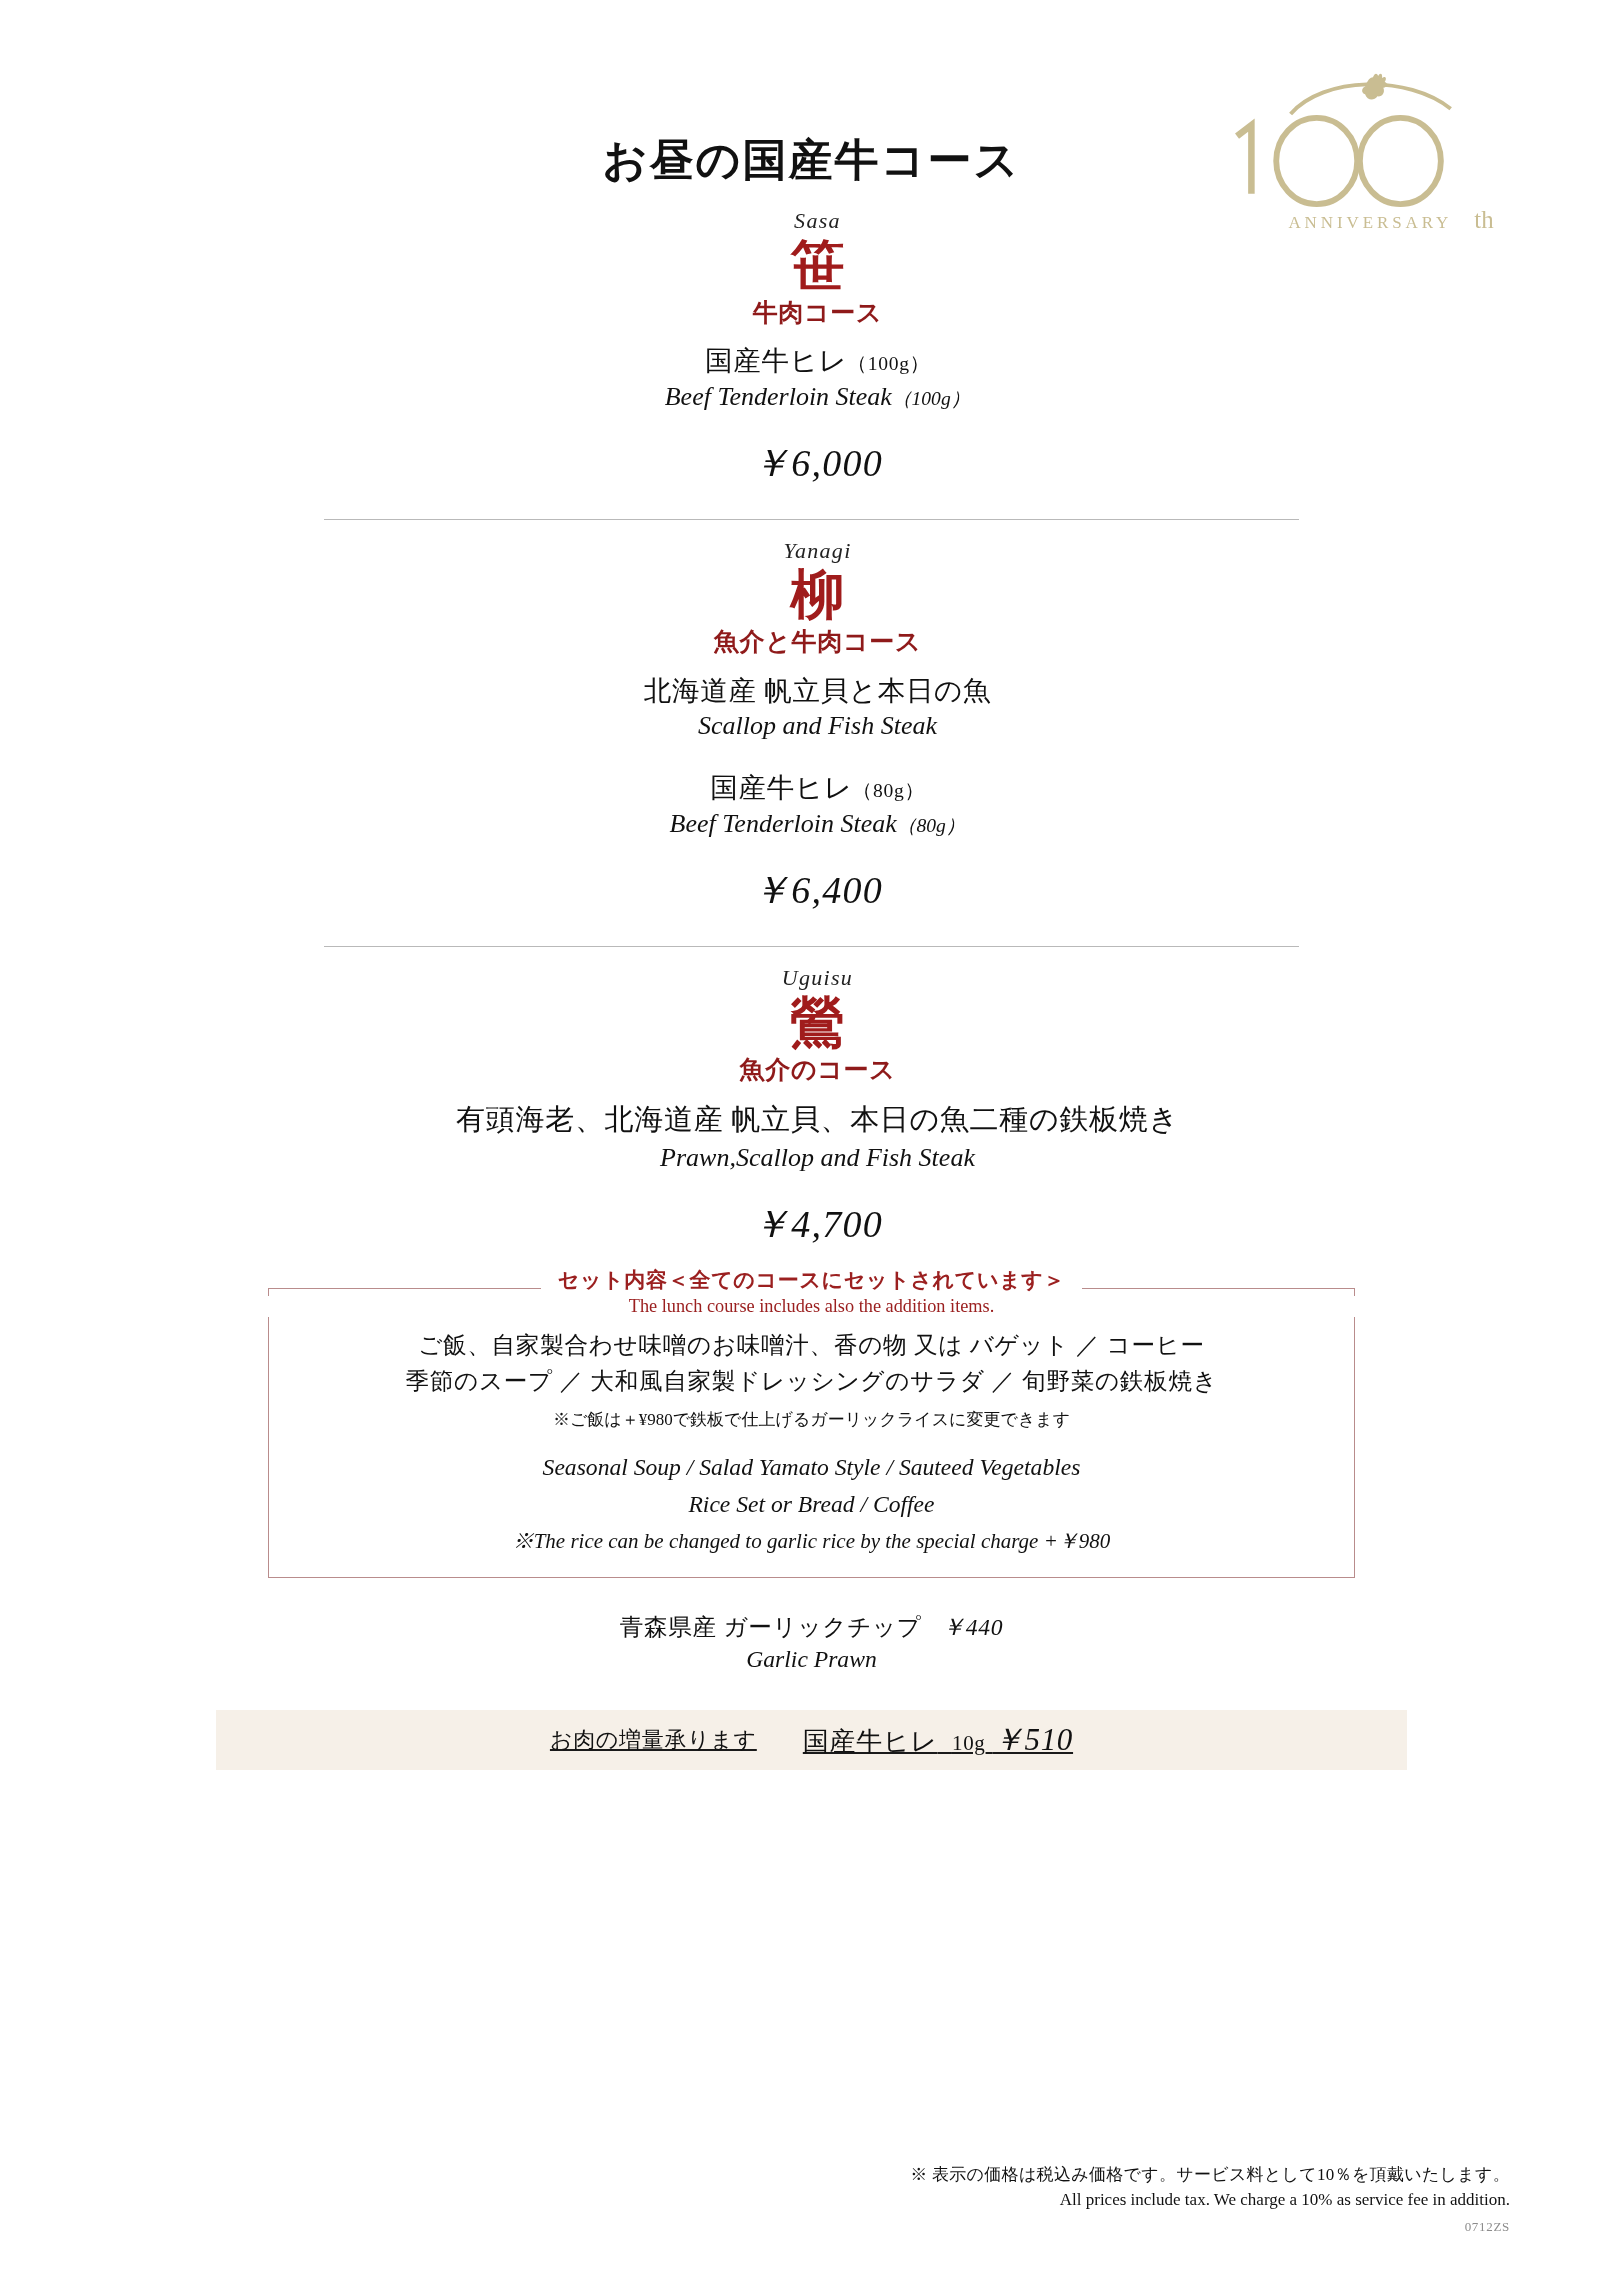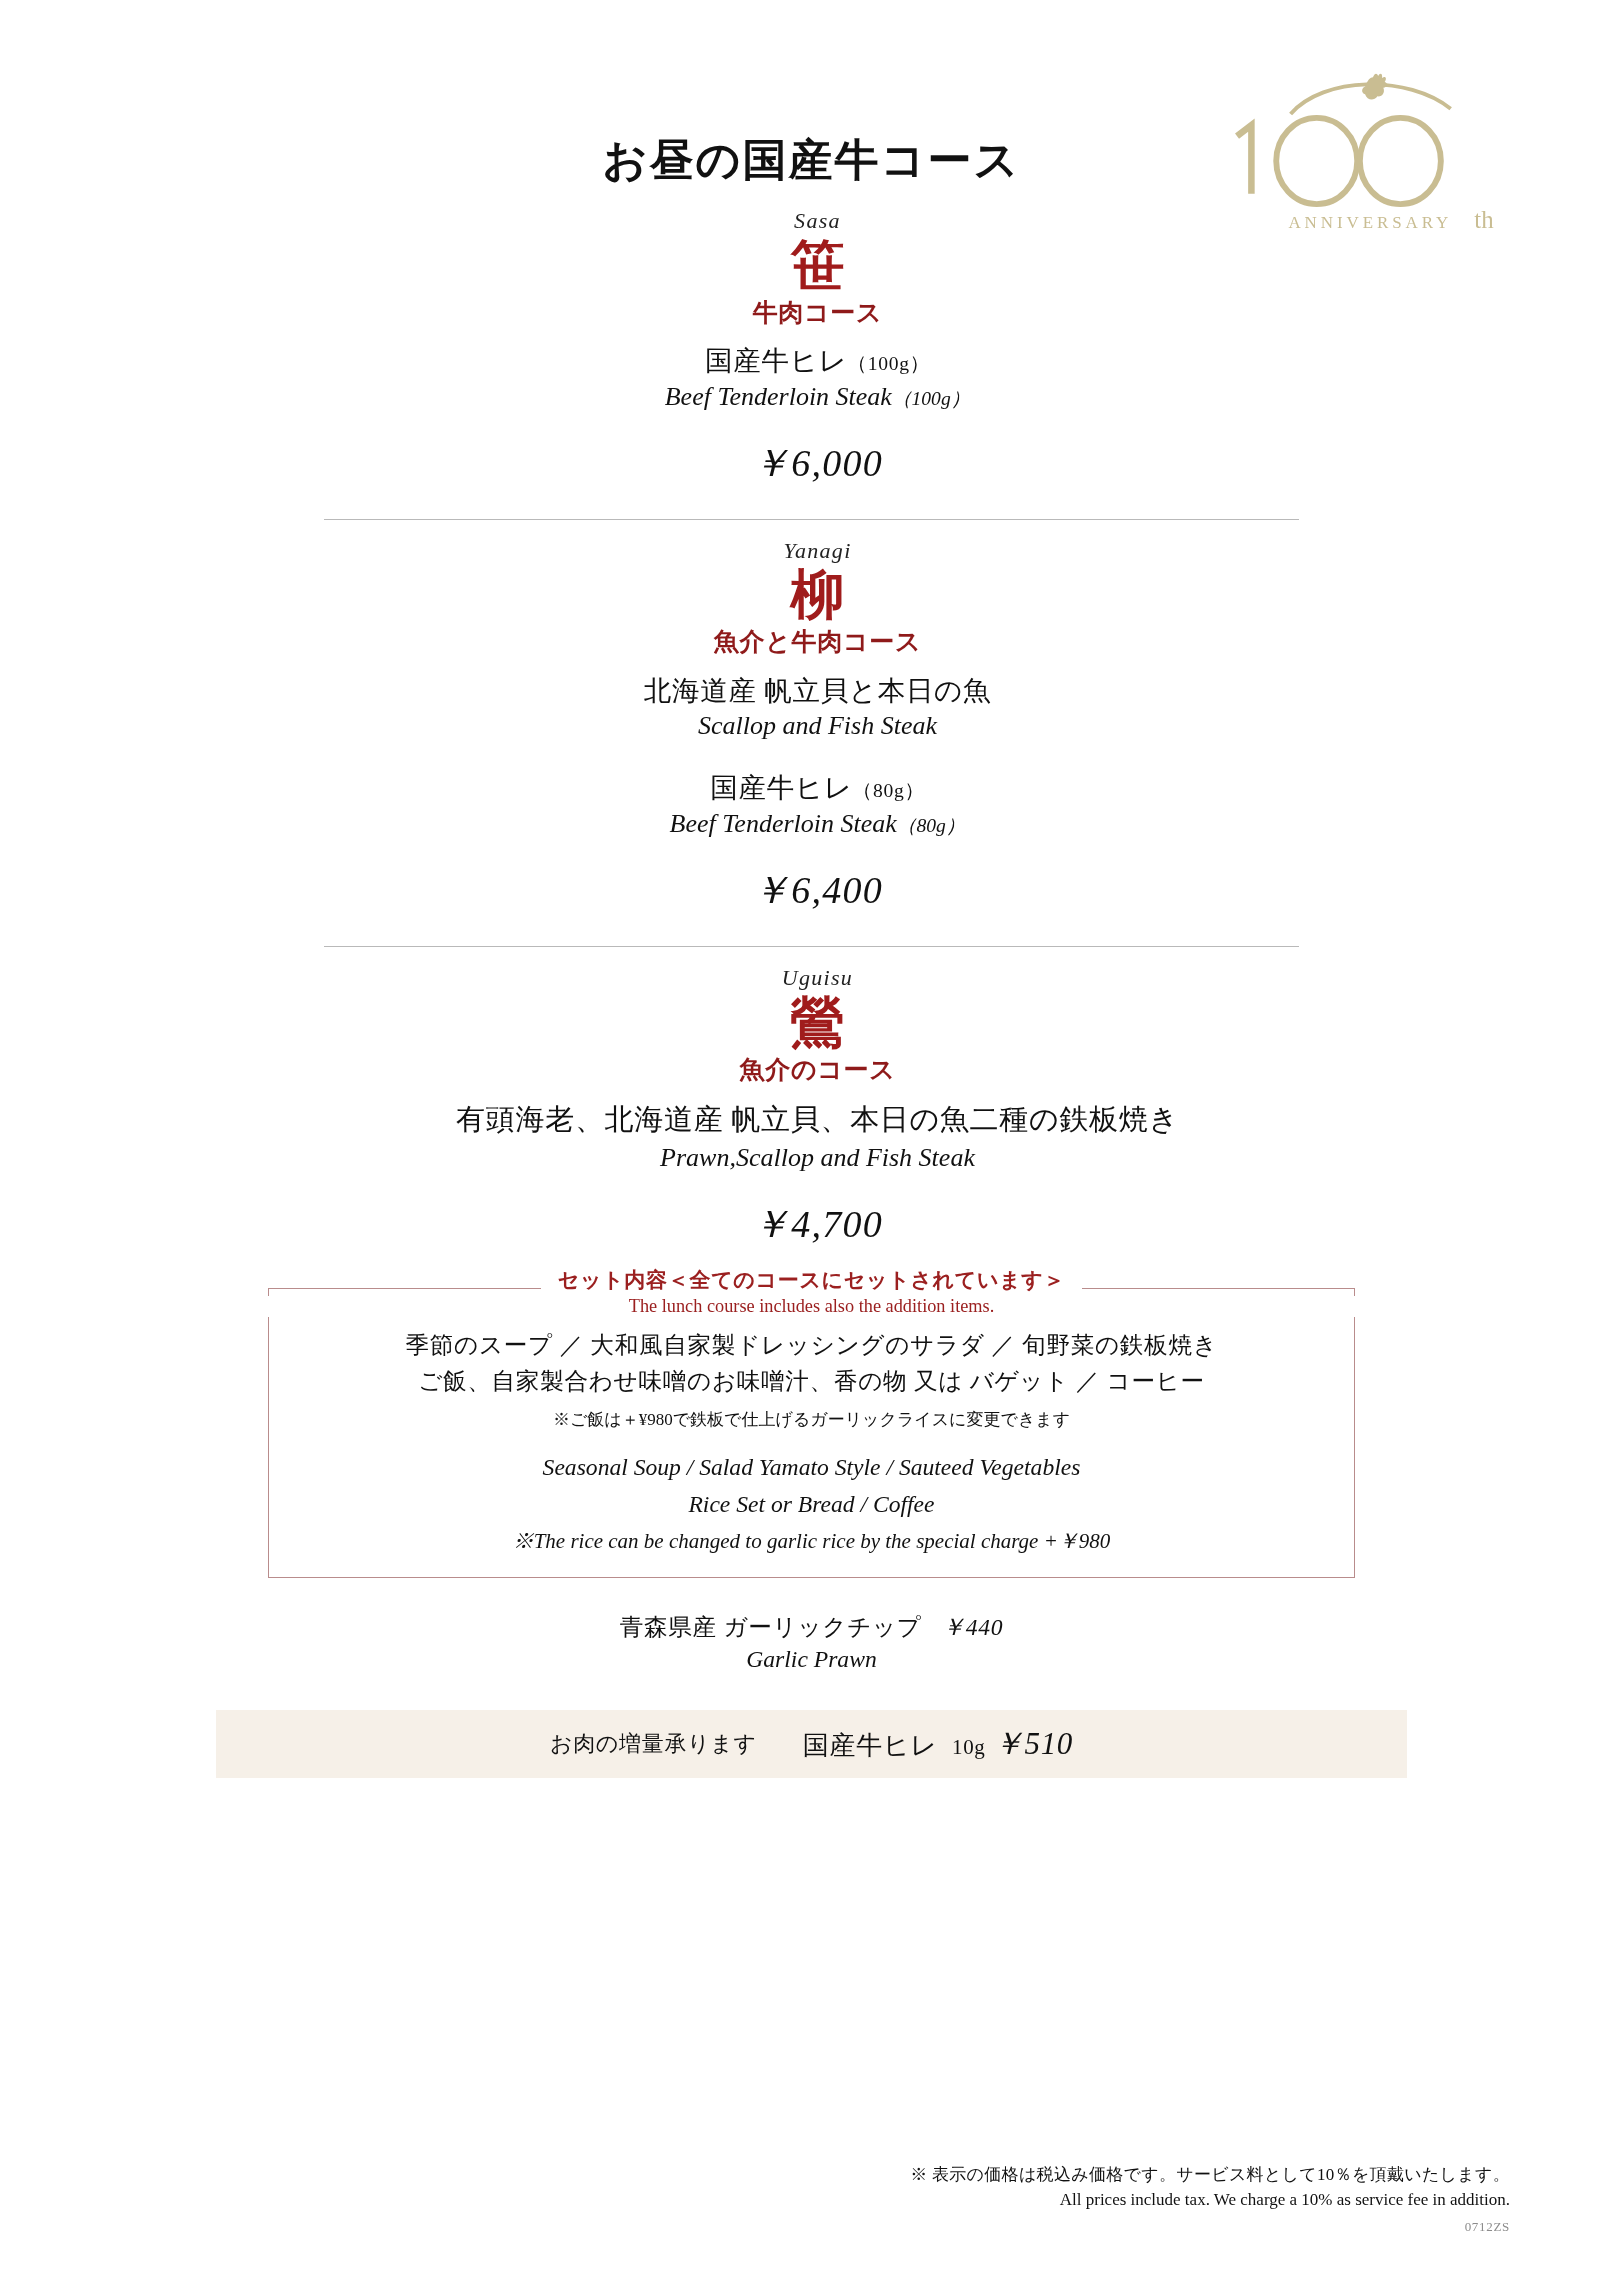--- a/index.html
+++ b/index.html
@@ -177,25 +177,26 @@
     font-style: italic;
     color: #111;
     margin-top: 2.6px;
   }
 
   
   .addon {
     width: 1191px;
     margin: 37px auto 0 auto;
     background: #f6f0e8;
-    height: 68px;
+    height: 60px;
     display: flex;
     align-items: center;
     justify-content: center;
     gap: 46px;
+    text-decoration: underline;
   }
   .addon-label {
     font-size: 22px;
     color: #111;
     letter-spacing: 0.7px;
   }
   .addon-item {
     font-size: 26px;
     color: #111;
     letter-spacing: 0.7px;
@@ -308,22 +309,22 @@
 
     <div class="price">￥4,700</div>
   </div>
 
   <div class="set-wrap">
     <div class="set-heading">
       <span class="jp">セット内容＜全てのコースにセットされています＞</span>
       <span class="en">The lunch course includes also the addition items.</span>
     </div>
     <div class="set-box">
+      <div class="set-line-jp">ご飯、自家製合わせ味噌のお味噌汁、香の物 又は バゲット ／ コーヒー</div>
       <div class="set-line-jp">季節のスープ ／ 大和風自家製ドレッシングのサラダ ／ 旬野菜の鉄板焼き</div>
-      <div class="set-line-jp">ご飯、自家製合わせ味噌のお味噌汁、香の物 又は バゲット ／ コーヒー</div>
       <div class="set-note-jp">※ご飯は＋¥980で鉄板で仕上げるガーリックライスに変更できます</div>
       <div class="set-line-en">Seasonal Soup / Salad Yamato Style / Sauteed Vegetables</div>
       <div class="set-line-en" style="margin-top:1.3px;">Rice Set or Bread  / Coffee</div>
       <div class="set-note-en">※The rice can be changed to garlic rice by the special charge +￥980</div>
     </div>
   </div>
 
   <div class="garlic">
     <div class="garlic-jp">
       <span>青森県産 ガーリックチップ</span>

